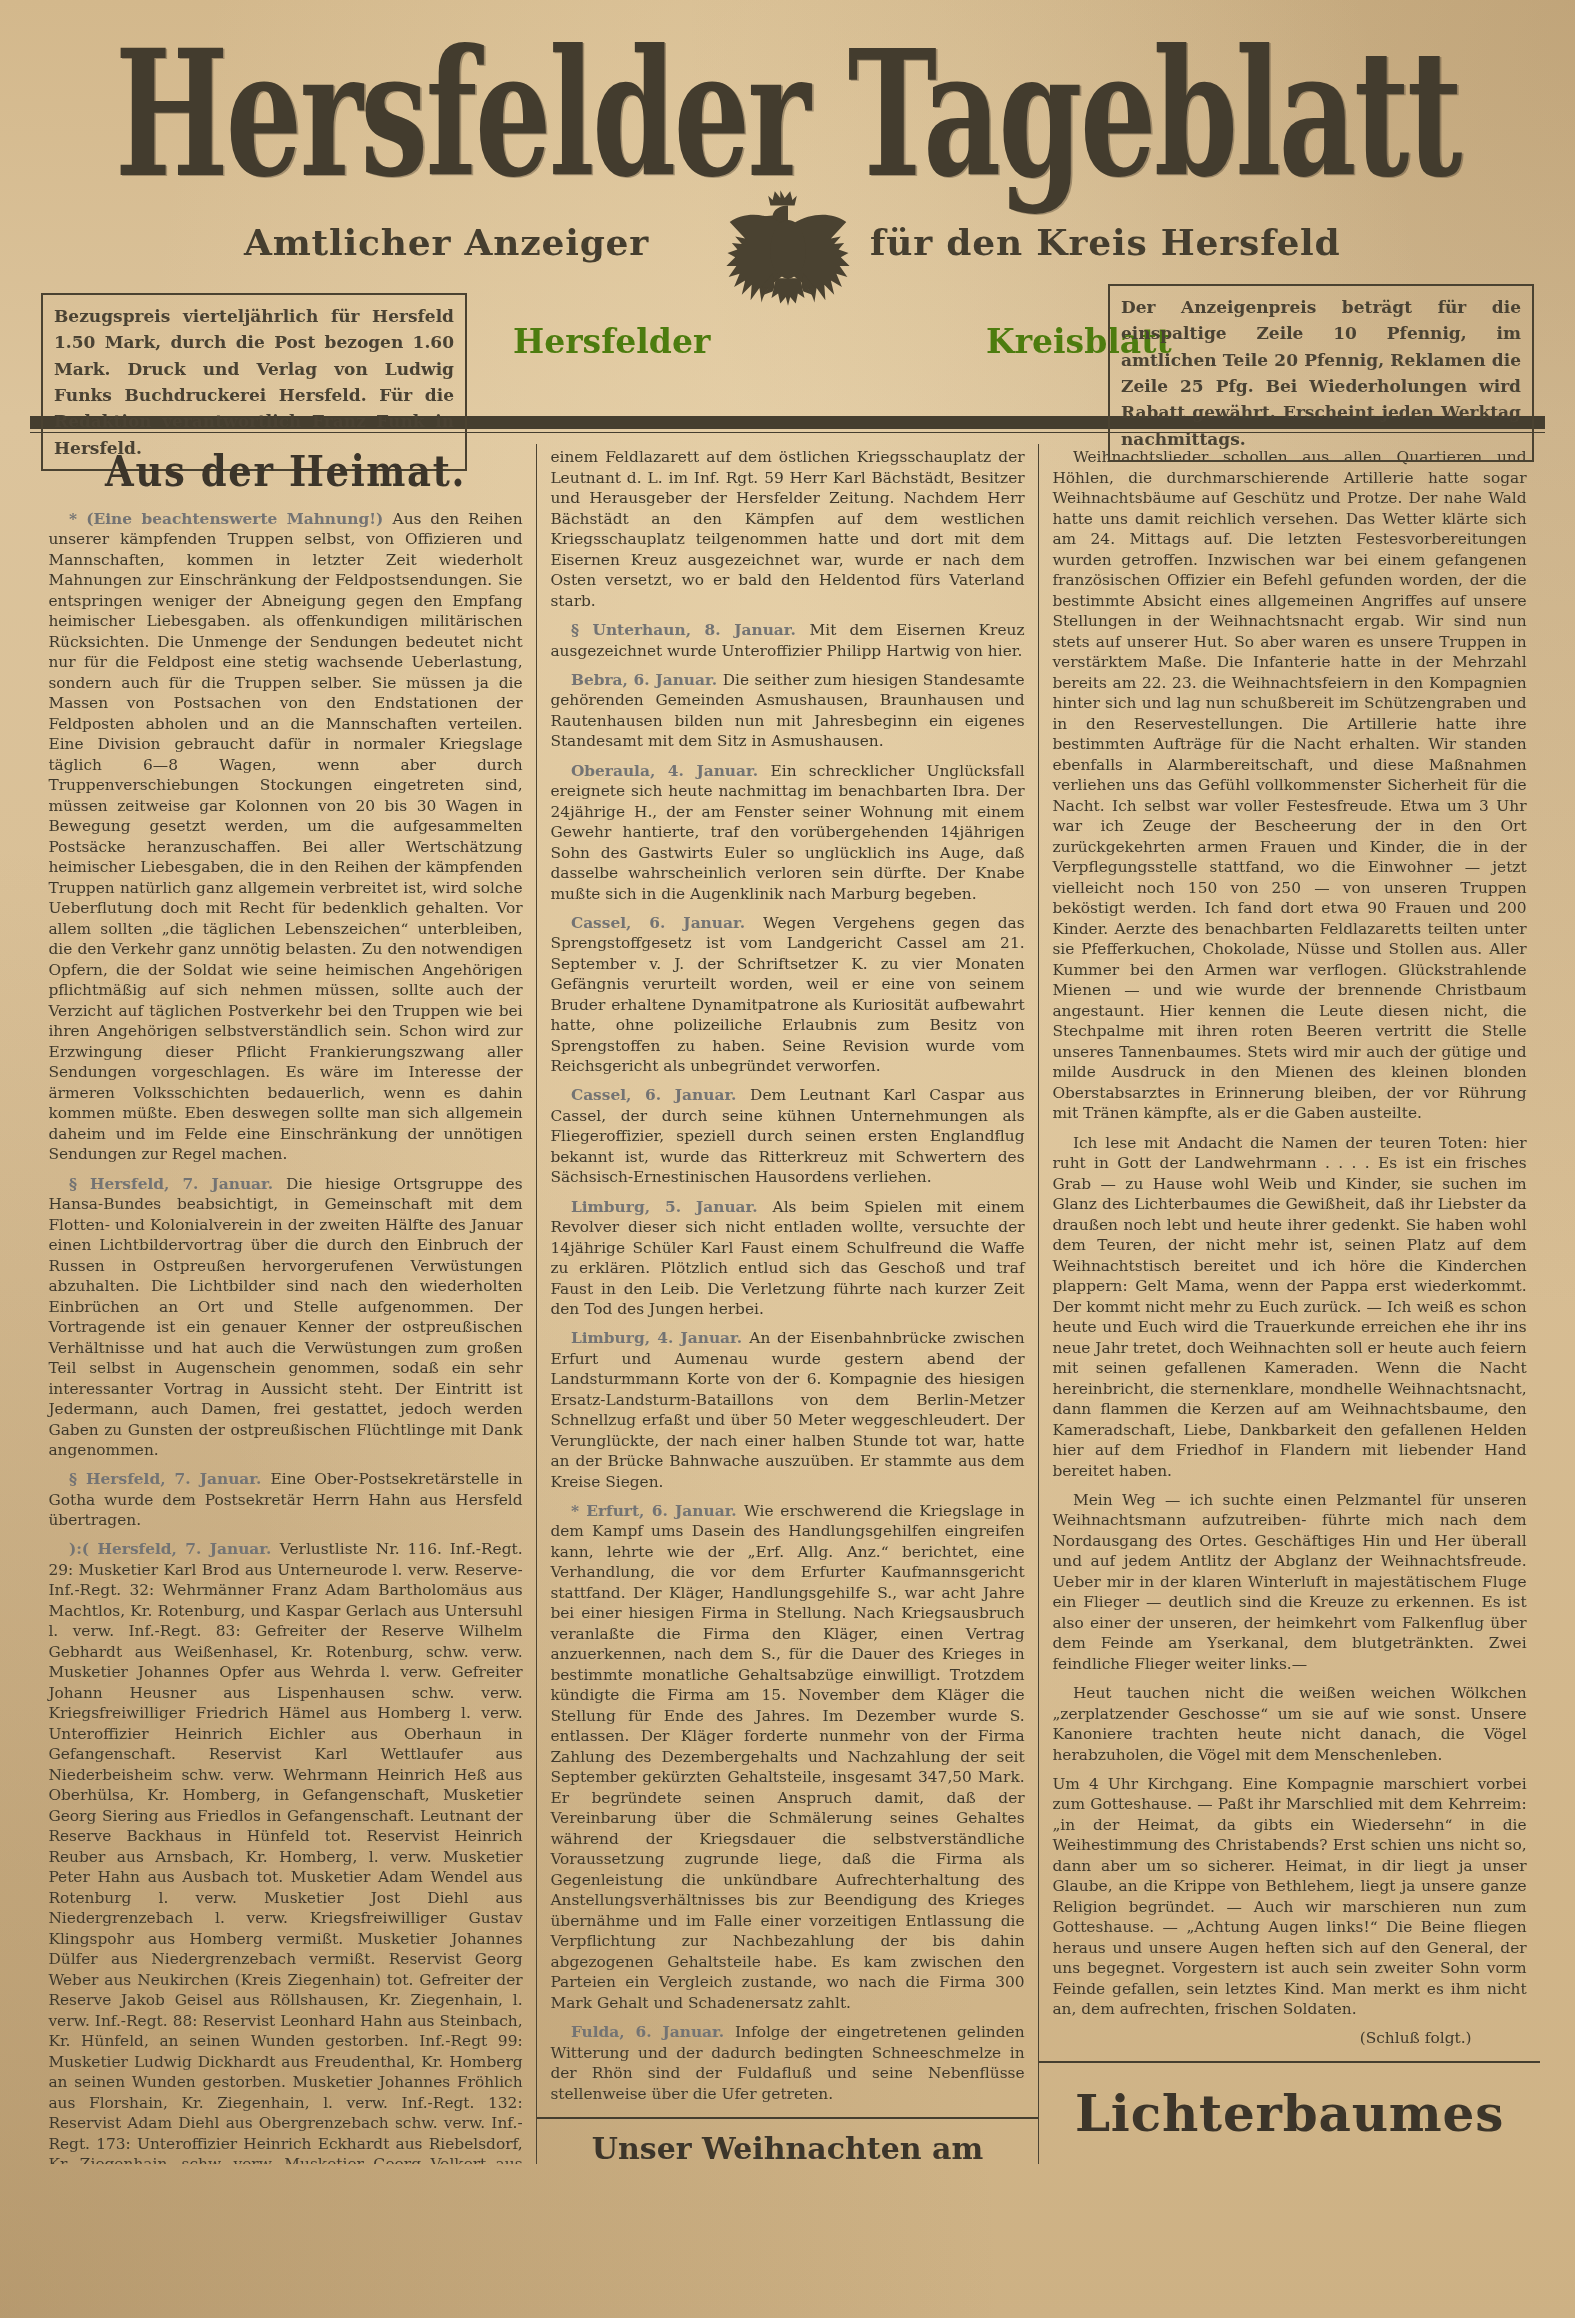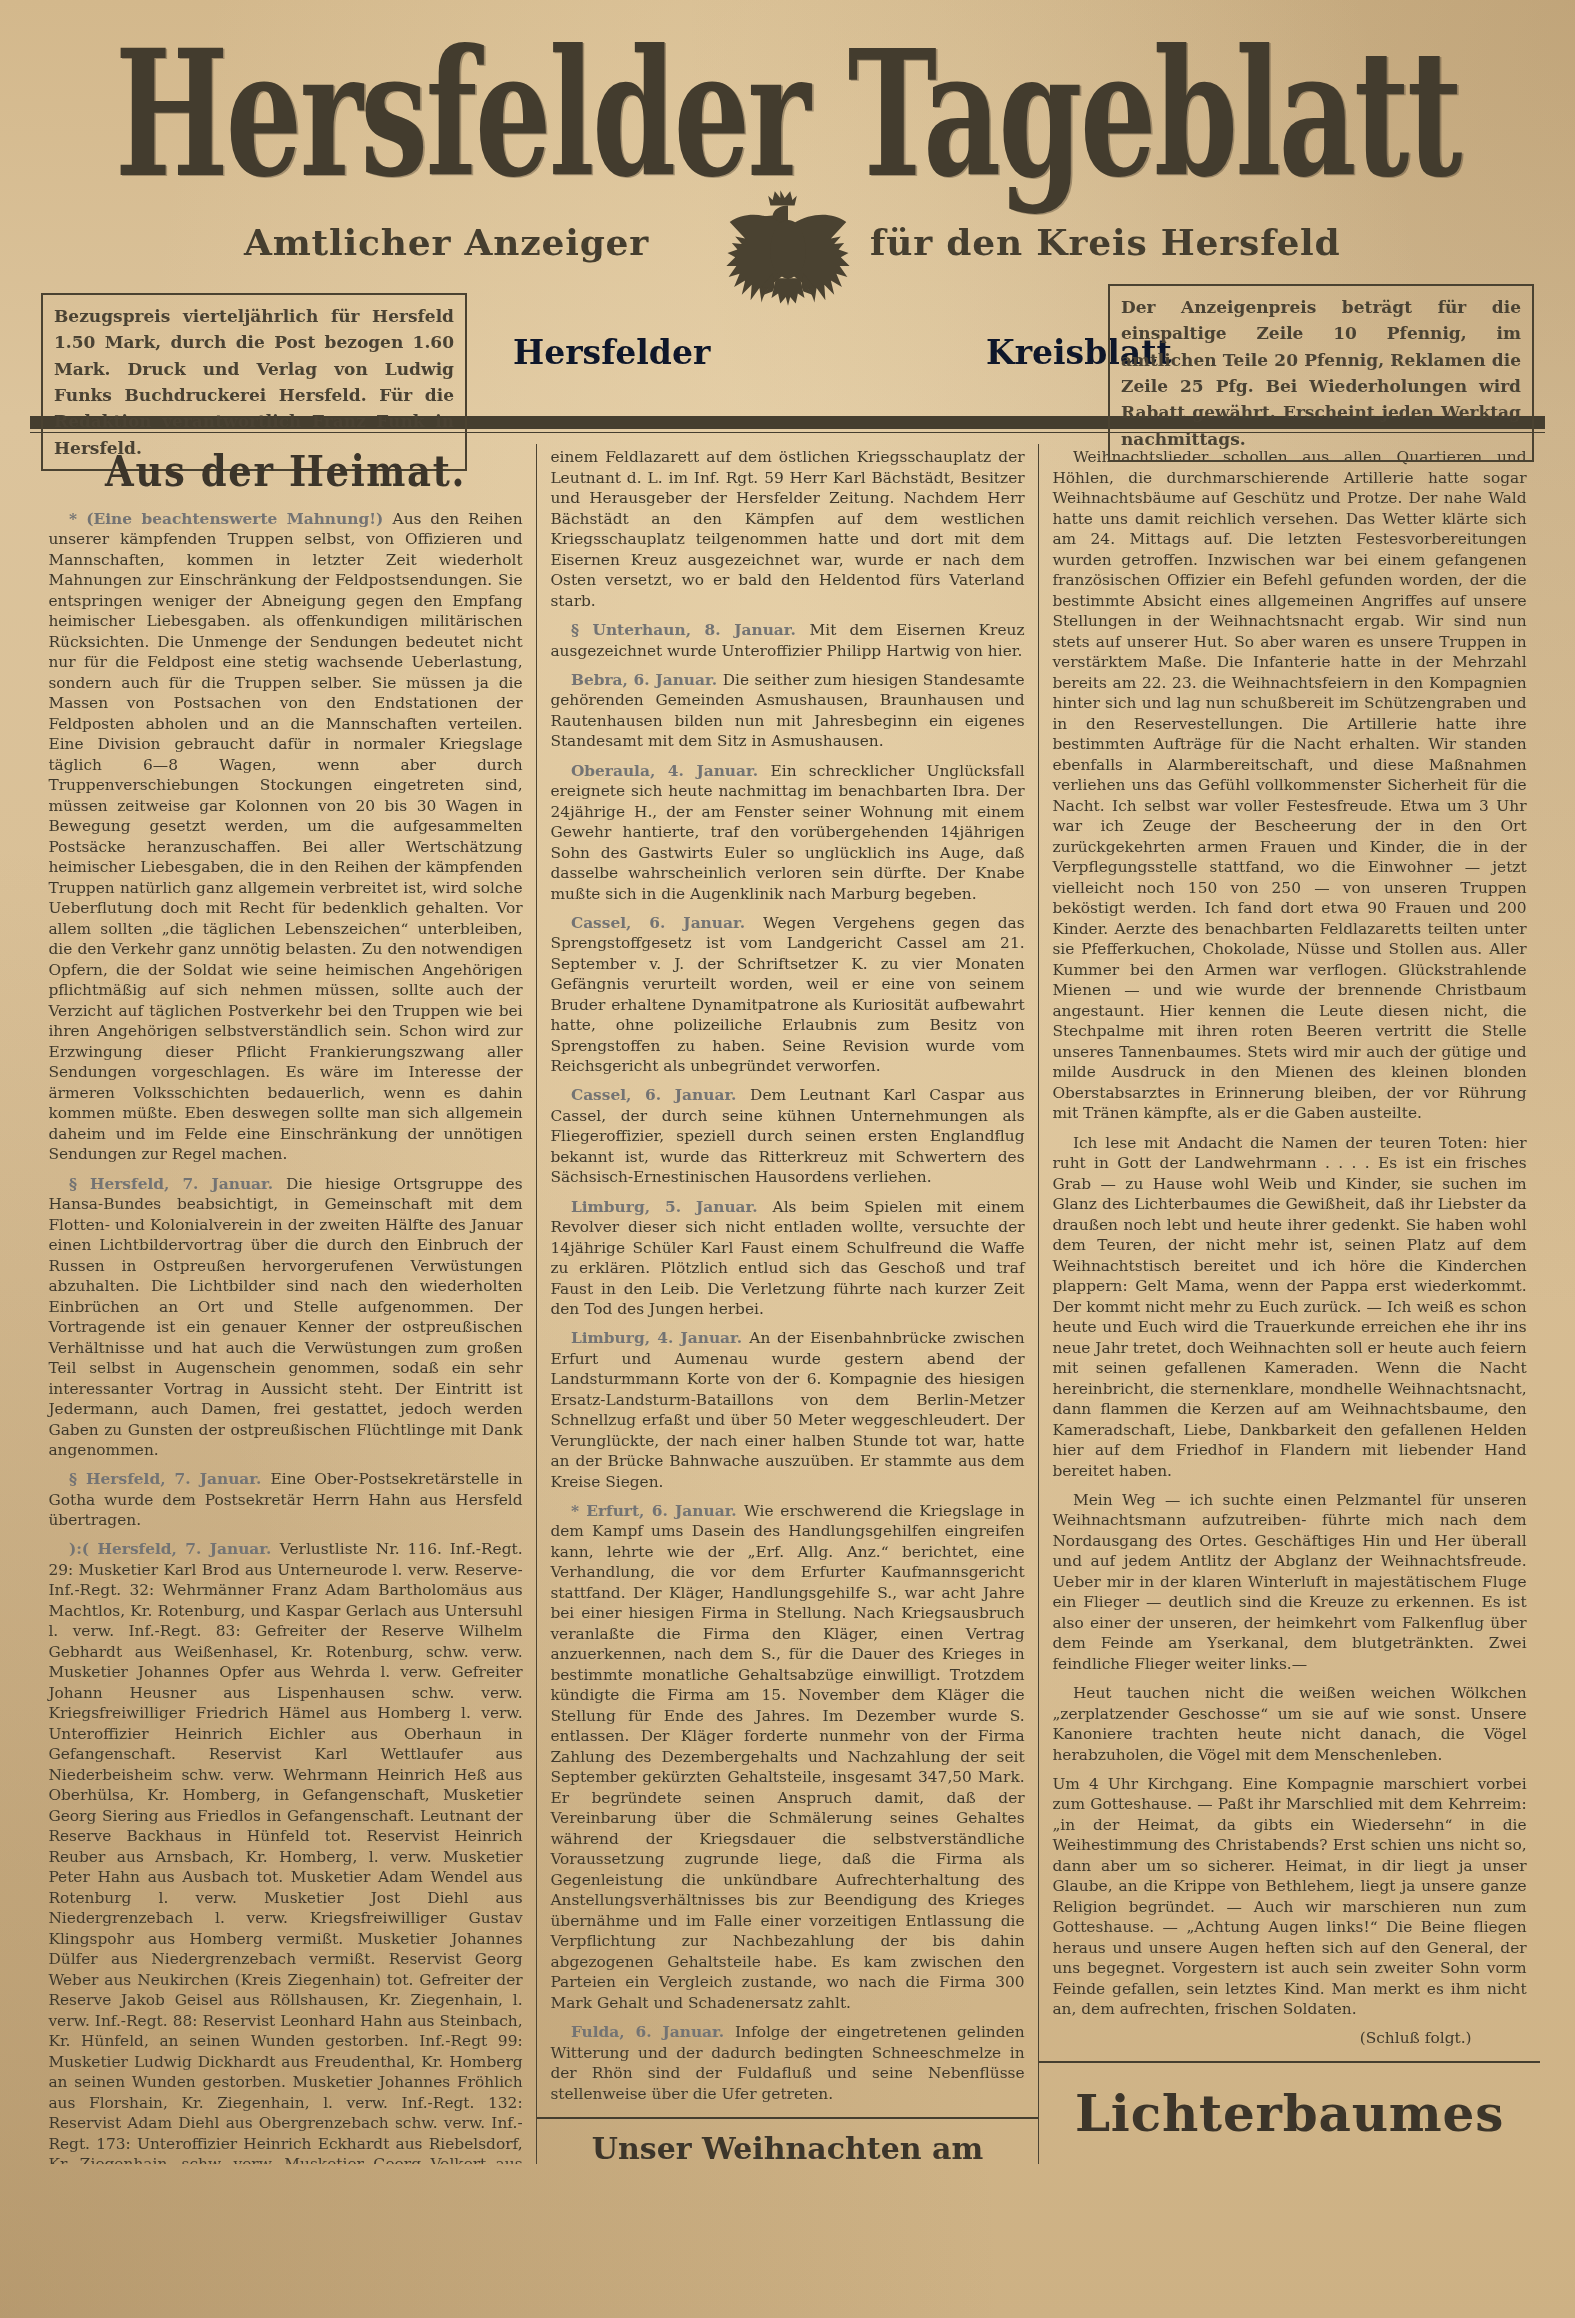--- a/index.html
+++ b/index.html
@@ -33,21 +33,21 @@
   .sub-left,.sub-right{
     position:absolute;top:0;
     font-size:36px;font-weight:bold;color:#453e2f;
     letter-spacing:0.8px;white-space:nowrap;
   }
   .sub-left{left:244px;}
   .sub-right{left:870px;}
   .eagle{position:absolute;left:50%;top:-33px;transform:translateX(-50%);}
   .mast-label{
     position:absolute;top:101px;
-    font-size:33px;font-weight:bold;color:#0f172a;white-space:nowrap;margin-top:11px;
+    font-size:33px;font-weight:bold;color:#4d7c0f;white-space:nowrap;
   }
   .label-left{left:513px;}
   .label-right{left:986px;}
   .info-box{
     position:absolute;top:72px;width:400px;
     border:2.4px solid #4a4231;
     padding:8px 11px;
     font-size:17px;line-height:1.55;font-weight:bold;
     color:#4a4233;text-align:justify;
   }

